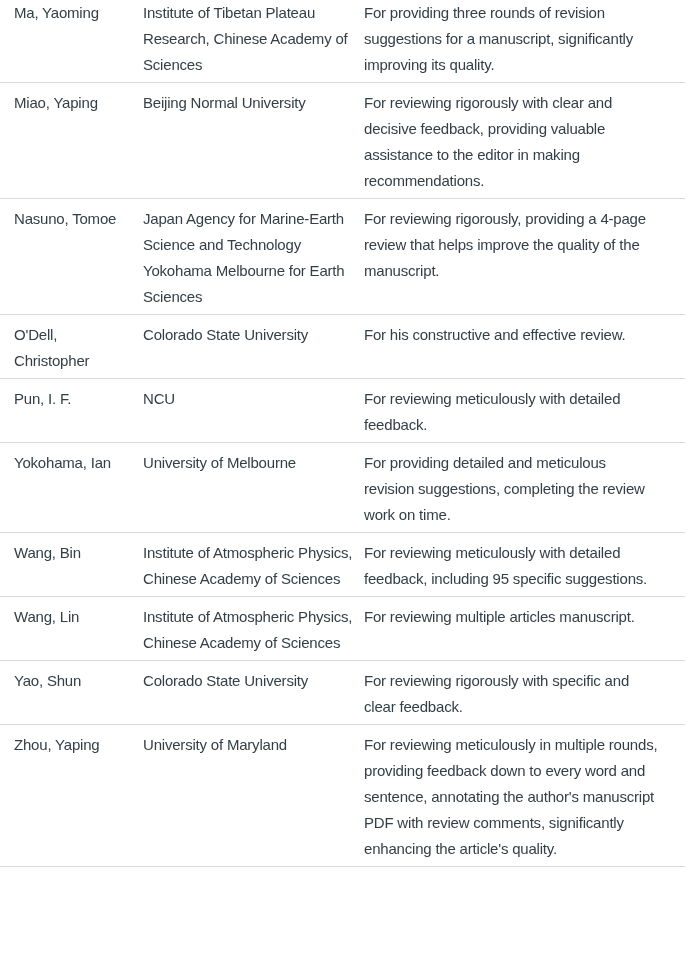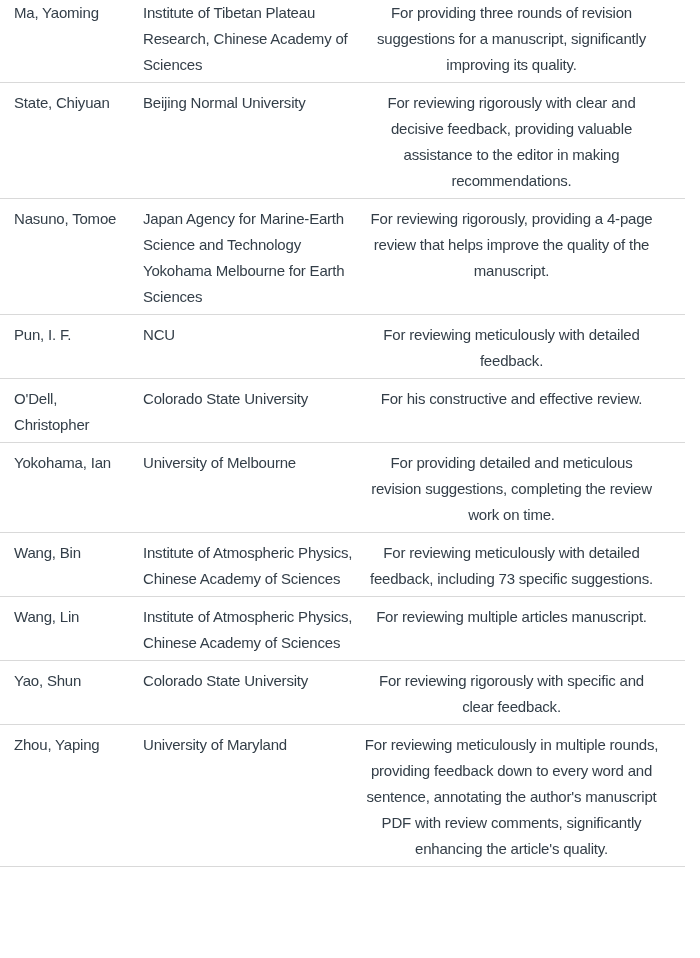--- a/index.html
+++ b/index.html
@@ -26,74 +26,74 @@
   }
   col.c-name { width: 143px; }
   col.c-aff  { width: 221px; }
   col.c-cit  { width: 321px; }
   tbody tr { border-bottom: 1px solid var(--divider); margin-left: 19px; }
   td {
     vertical-align: top;
     padding: 7px 10px 4px 0;
   }
   td.cell-name { padding-left: 14px; }
-  td.cell-cit  { padding-right: 26px; text-align: center; }
+  td.cell-cit  { padding-right: 26px; }
   tbody tr:first-child td { padding-top: 0; }
 </style>
 </head>
 <body>
 
 <table class="ack-table">
   <colgroup>
     <col class="c-name">
     <col class="c-aff">
     <col class="c-cit">
   </colgroup>
   <tbody>
   <tr>
     <td class="cell-name">Ma, Yaoming</td>
     <td class="cell-aff">Institute of Tibetan Plateau Research, Chinese Academy of Sciences</td>
     <td class="cell-cit">For providing three rounds of revision suggestions for a manuscript, significantly improving its quality.</td>
   </tr>
 
   <tr>
-    <td class="cell-name">State, Chiyuan</td>
+    <td class="cell-name">Miao, Yaping</td>
     <td class="cell-aff">Beijing Normal University</td>
     <td class="cell-cit">For reviewing rigorously with clear and decisive feedback, providing valuable assistance to the editor in making recommendations.</td>
   </tr>
 
   <tr>
     <td class="cell-name">Nasuno, Tomoe</td>
     <td class="cell-aff">Japan Agency for Marine-Earth Science and Technology Yokohama Melbourne for Earth Sciences</td>
     <td class="cell-cit">For reviewing rigorously, providing a 4-page review that helps improve the quality of the manuscript.</td>
   </tr>
 
   <tr>
+    <td class="cell-name">O'Dell, Christopher</td>
+    <td class="cell-aff">Colorado State University</td>
+    <td class="cell-cit">For his constructive and effective review.</td>
+  </tr>
+
+  <tr>
     <td class="cell-name">Pun, I. F.</td>
     <td class="cell-aff">NCU</td>
     <td class="cell-cit">For reviewing meticulously with detailed feedback.</td>
-  </tr>
-
-  <tr>
-    <td class="cell-name">O'Dell, Christopher</td>
-    <td class="cell-aff">Colorado State University</td>
-    <td class="cell-cit">For his constructive and effective review.</td>
   </tr>
 
   <tr>
     <td class="cell-name">Yokohama, Ian</td>
     <td class="cell-aff">University of Melbourne</td>
     <td class="cell-cit">For providing detailed and meticulous revision suggestions, completing the review work on time.</td>
   </tr>
 
 
   <tr>
     <td class="cell-name">Wang, Bin</td>
     <td class="cell-aff">Institute of Atmospheric Physics, Chinese Academy of Sciences</td>
-    <td class="cell-cit">For reviewing meticulously with detailed feedback, including 73 specific suggestions.</td>
+    <td class="cell-cit">For reviewing meticulously with detailed feedback, including 95 specific suggestions.</td>
   </tr>
 
   <tr>
     <td class="cell-name">Wang, Lin</td>
     <td class="cell-aff">Institute of Atmospheric Physics, Chinese Academy of Sciences</td>
     <td class="cell-cit">For reviewing multiple articles manuscript.</td>
   </tr>
 
   <tr>
     <td class="cell-name">Yao, Shun</td>

